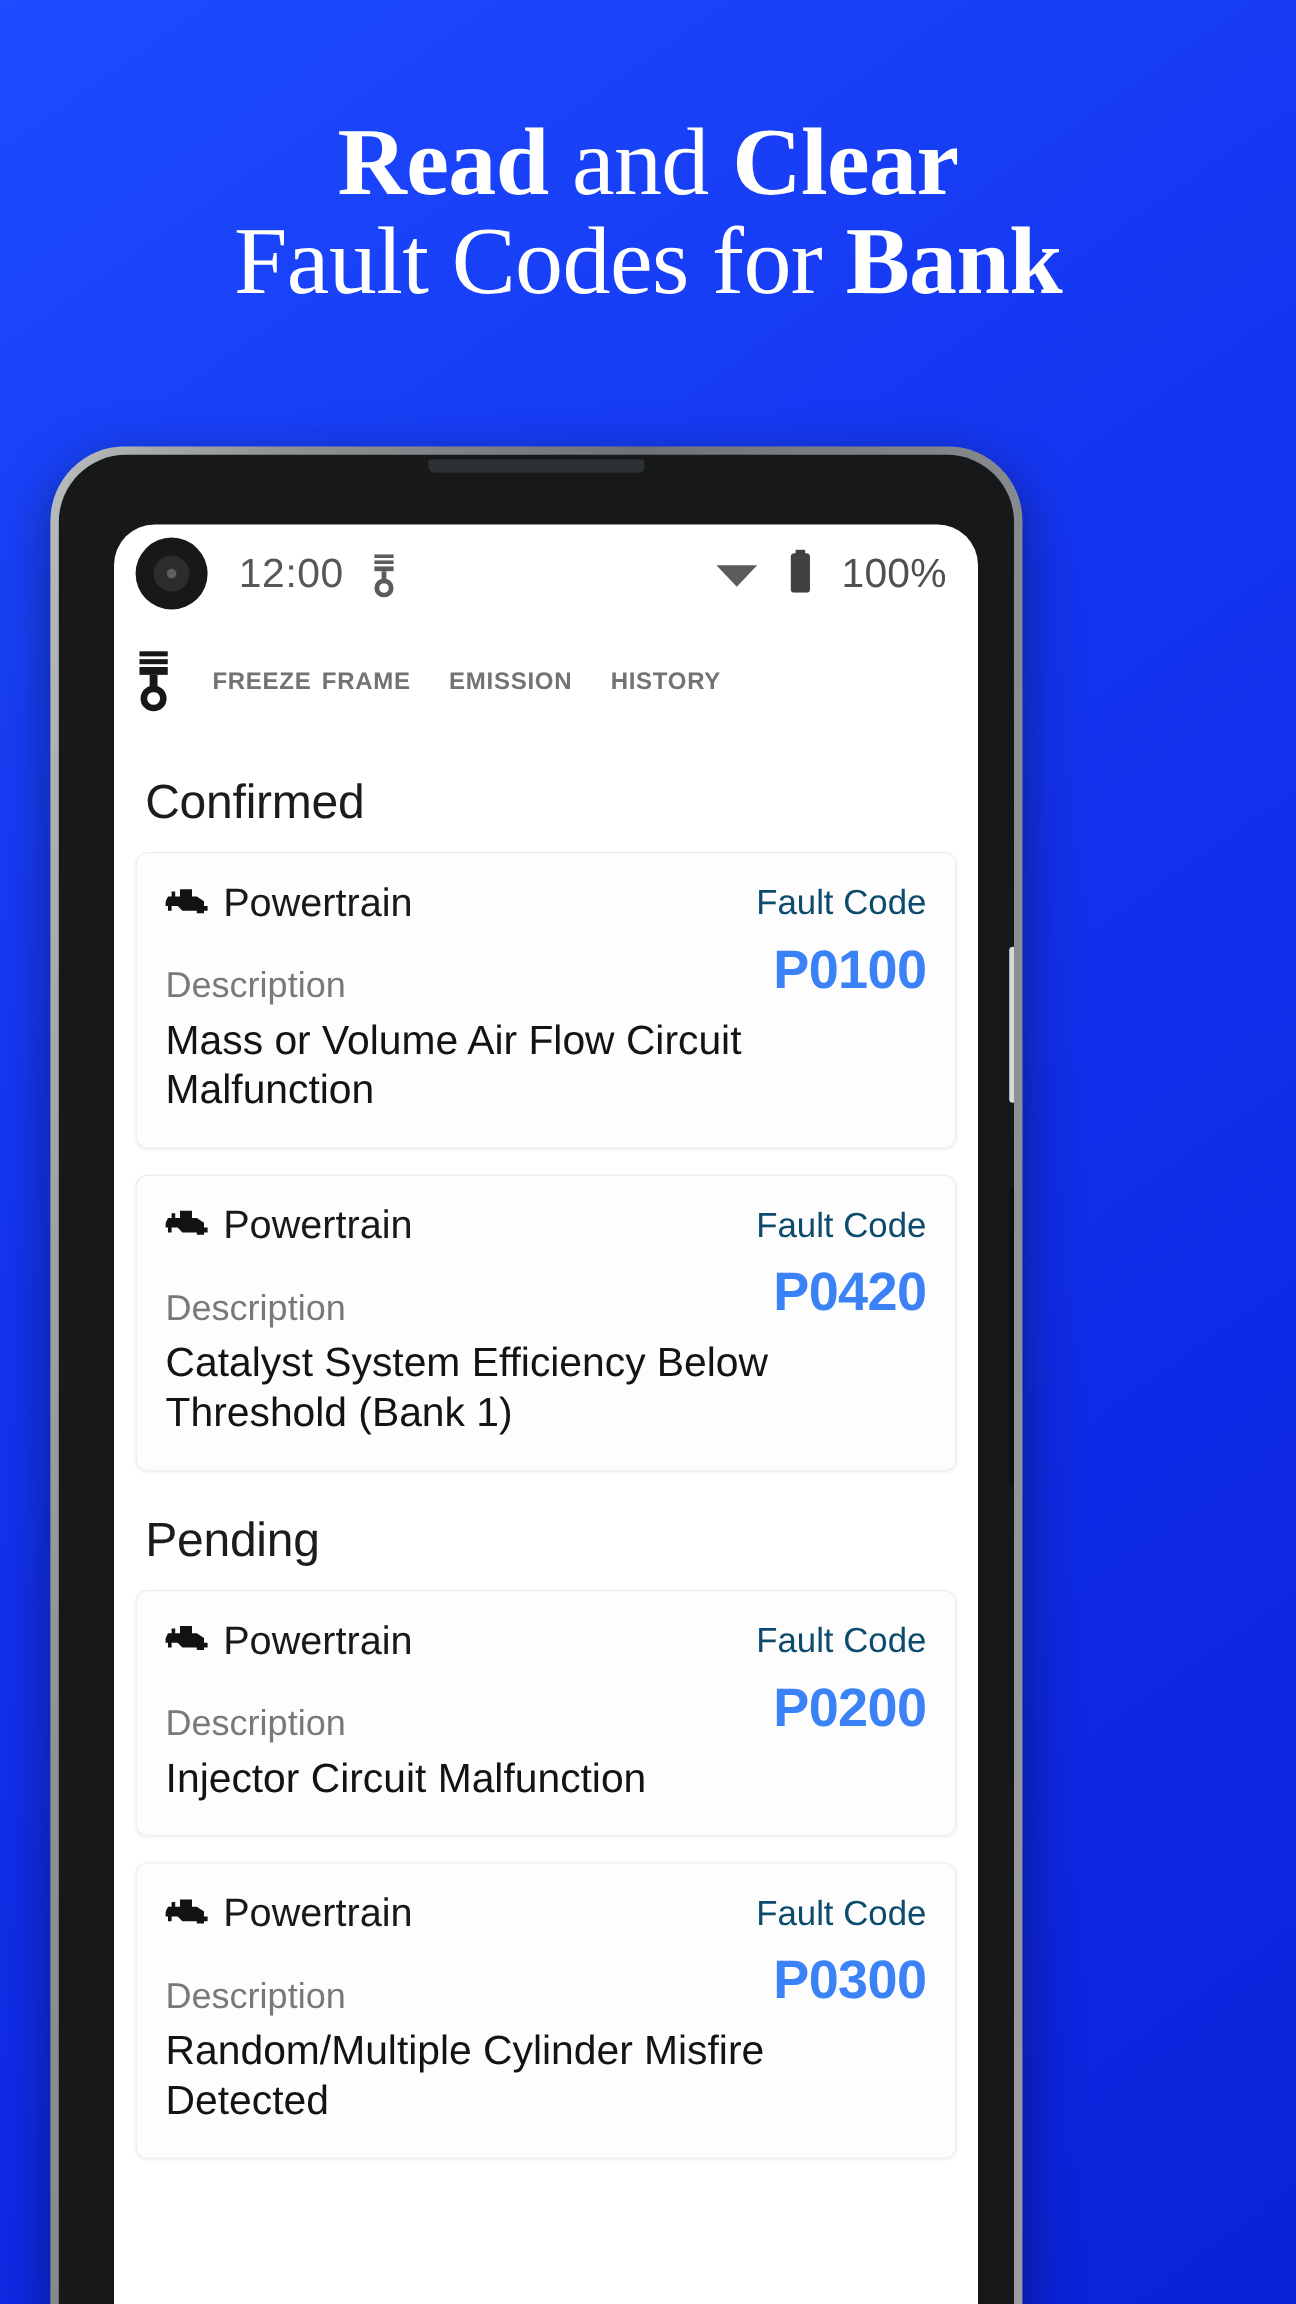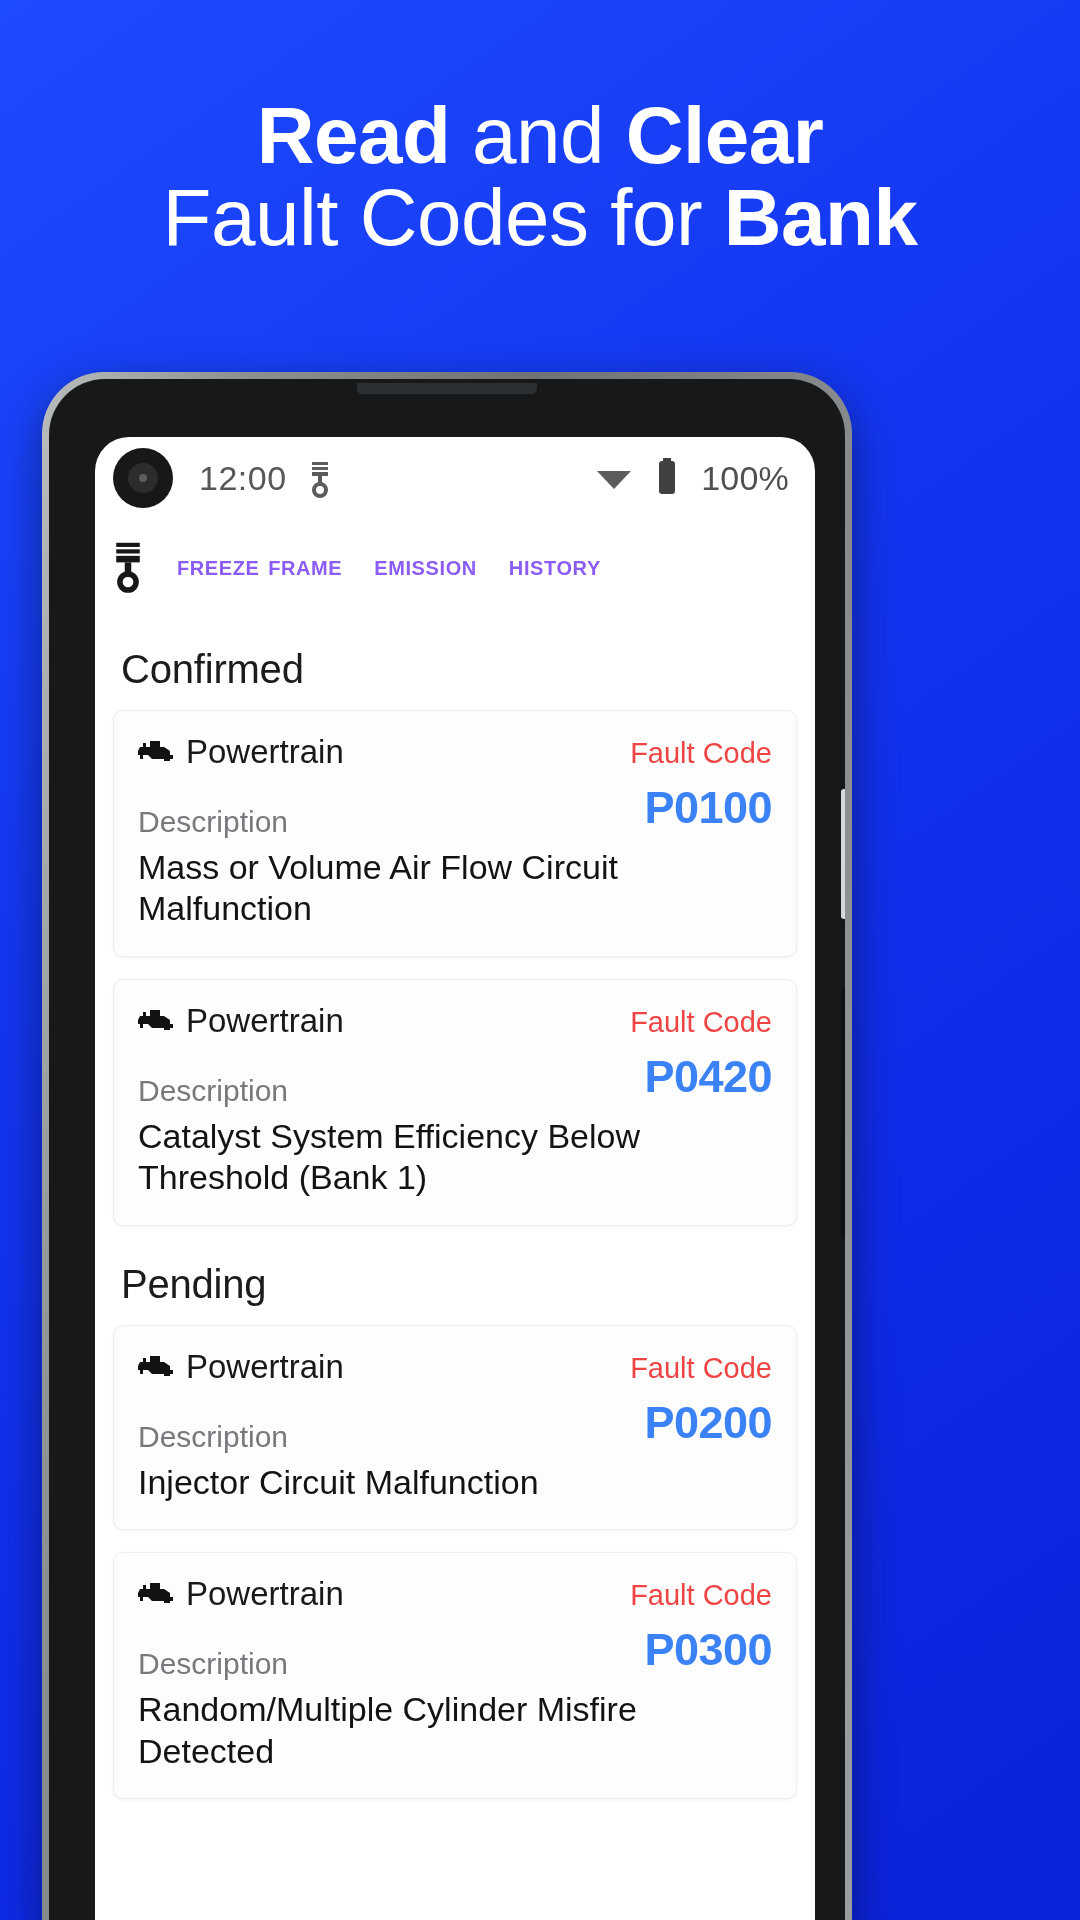--- a/index.html
+++ b/index.html
@@ -7,21 +7,21 @@
   body {
     font-family:"Liberation Sans", sans-serif;
     background:linear-gradient(145deg,#1d4bff 0%,#1436f0 38%,#0f2ae6 70%,#0a22d8 100%);
     position:relative;
   }
 
   
   .headline {
     position:absolute; left:0; top:95px; width:1080px;
     text-align:center; color:#ffffff;
-    font-family:Liberation Sans, sans-serif;
+    font-family:Liberation Serif, serif;
     line-height:1.03; letter-spacing:-0.5px;
   }
   .headline .line { display:block; white-space:nowrap; }
   .h-bold   { font-weight:bold; font-size:80px; font-stretch:condensed; }
   .h-light  { font-weight:400;  font-size:80px; font-stretch:condensed; }
 
   
   .phone-outer {
     position:absolute; left:42px; top:372px;
     width:810px; height:1560px;
@@ -90,21 +90,21 @@
   }
   .batt-pct { font-size:34px; color:#4e5052; letter-spacing:.2px; }
 
   
   .tabbar {
     display:flex; align-items:center; height:92px;
     padding-left:16px; overflow:hidden; white-space:nowrap;
   }
   .tab-icon { flex:0 0 auto; margin-right:16px; display:flex; align-items:center; }
   .tab {
-    font-size:29px; color:#8b5cf6; letter-spacing:.6px;
+    font-size:29px; color:#737373; letter-spacing:.6px;
     font-variant:small-caps; text-transform:lowercase;
     padding:0 16px; flex:0 0 auto; font-weight:600;
   }
   .tab.active {
     background:#060708; color:#ffffff;
     border-radius:34px; padding:15px 30px;
   }
 
   
   .content { padding:0 18px; }
@@ -115,21 +115,21 @@
   .card {
     background:#fdfdfd; border:1px solid #eceef0;
     border-radius:10px; padding:22px 24px 26px 24px;
     margin-bottom:22px;
     box-shadow:0 1px 3px rgba(0,0,0,.06);
   }
   .card-top { display:flex; align-items:flex-start; }
   .sys { display:flex; align-items:center; gap:12px; }
   .sys-label { font-size:33px; color:#18191b; }
   .fc-label {
-    margin-left:auto; font-size:29px; color:#ef4444; padding-top:4px;
+    margin-left:auto; font-size:29px; color:#0c4a6e; padding-top:4px;
   }
   .card-mid { display:flex; align-items:flex-start; margin-top:14px; }
   .desc-label { font-size:30px; color:#77797d;margin-top:20px; }
   .fc-code {
     margin-left:auto; font-size:45px; font-weight:bold;
     color:#3b82f6; letter-spacing:-.5px; line-height:1;
   }
   .desc-text {
     font-size:34px; color:#121314; line-height:1.22; margin-top:8px;
     max-width:640px;

